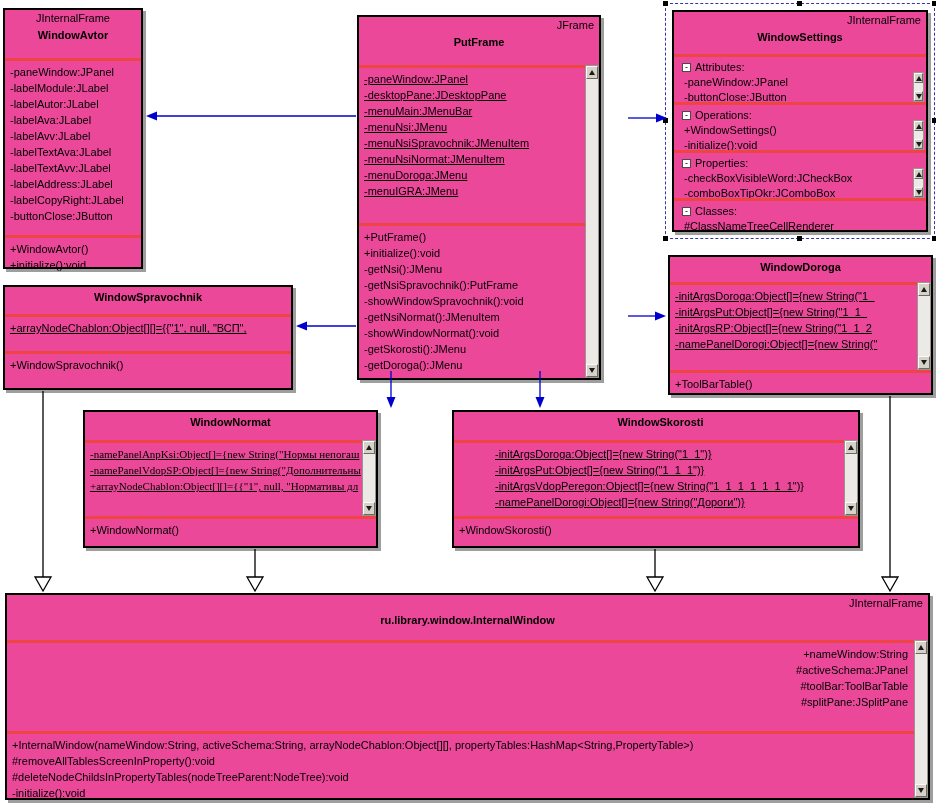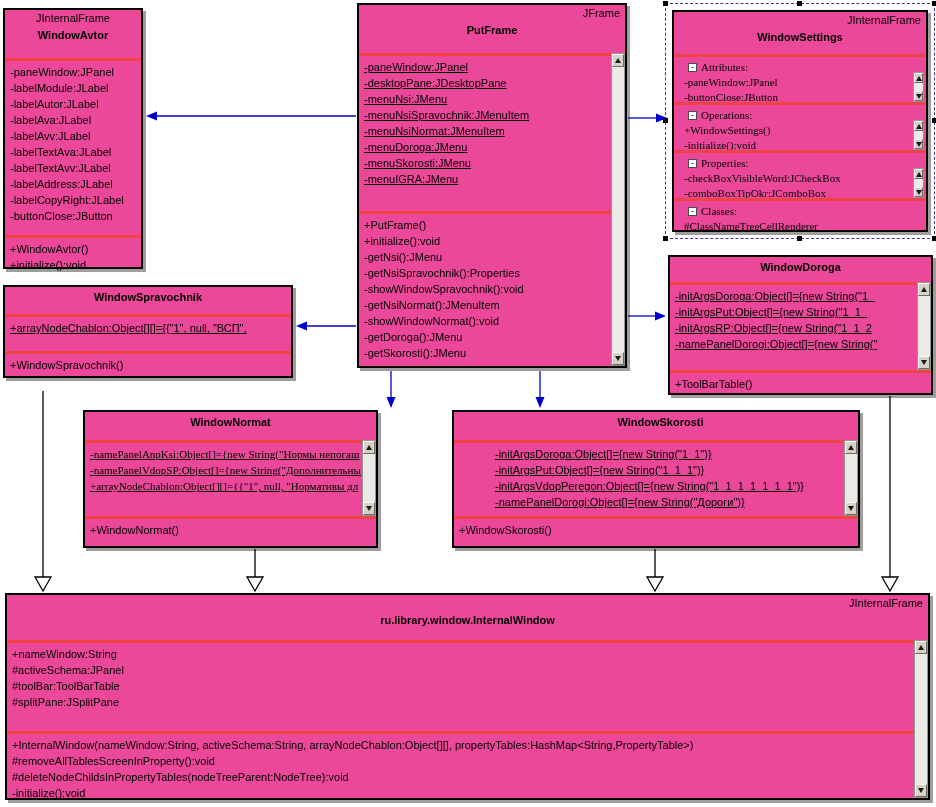--- a/index.html
+++ b/index.html
@@ -16,21 +16,21 @@
   .u .row{text-decoration:underline;}
   .sb-pad .row{padding-right:20px;}
 
   .vscroll{position:absolute;width:14px;background:#eceae6;border:1px solid #9a968e;display:flex;flex-direction:column;justify-content:space-between;z-index:3;}
   .sbtn{height:13px;background:#d6d2ca;border:1px solid;border-color:#fbfaf8 #6e6a62 #6e6a62 #fbfaf8;display:flex;align-items:center;justify-content:center;flex:0 0 auto;}
   .tri-up{display:block;width:0;height:0;border-left:3px solid transparent;border-right:3px solid transparent;border-bottom:5px solid #1a1a1a;}
   .tri-down{display:block;width:0;height:0;border-left:3px solid transparent;border-right:3px solid transparent;border-top:5px solid #1a1a1a;}
   .vscroll.mini{width:11px;}
   .vscroll.mini .sbtn{height:10px;}
 
-  .srow{height:15px;line-height:15px;padding:0 14px;white-space:nowrap;overflow:hidden;font-family:Liberation Serif, serif;}
+  .srow{height:15px;line-height:15px;padding:0 8px;white-space:nowrap;overflow:hidden;}
   .srow.item{padding-left:10px;padding-right:16px;}
   .cicon{display:inline-block;width:9px;height:9px;border:1px solid #4a4a4a;line-height:7px;font-size:9px;text-align:center;margin-right:4px;vertical-align:1px;background:#fff;}
 
   .selection{position:absolute;border:1px dashed #3535a8;}
   .handle{position:absolute;width:5px;height:5px;background:#000;}
 
   svg.connectors{position:absolute;left:0;top:0;pointer-events:none;z-index:5;}
 </style>
 </head>
 <body>
@@ -62,45 +62,45 @@
     <div class="row">-labelAddress:JLabel</div>
     <div class="row">-labelCopyRight:JLabel</div>
     <div class="row">-buttonClose:JButton</div>
   </div>
   <div class="comp">
     <div class="row">+WindowAvtor()</div>
     <div class="row">+initialize():void</div>
   </div>
 </div>
 
-<div class="uml-class" style="left:357px;top:3px;width:270px;height:365px;">
+<div class="uml-class" style="left:357px;top:15px;width:244px;height:365px;">
   <div class="hdr" style="height:48px;">
     <div class="stereo">JFrame</div>
     <div class="title">PutFrame</div>
   </div>
   <div class="comp u sb-pad" style="height:158px;">
     <div class="row">-paneWindow:JPanel</div>
     <div class="row">-desktopPane:JDesktopPane</div>
+    <div class="row">-menuMain:JMenuBar</div>
     <div class="row">-menuNsi:JMenu</div>
     <div class="row">-menuNsiSpravochnik:JMenuItem</div>
     <div class="row">-menuNsiNormat:JMenuItem</div>
     <div class="row">-menuDoroga:JMenu</div>
-    <div class="row">-menuSkorosti:JMenu</div>
     <div class="row">-menuIGRA:JMenu</div>
   </div>
   <div class="comp sb-pad">
     <div class="row">+PutFrame()</div>
     <div class="row">+initialize():void</div>
     <div class="row">-getNsi():JMenu</div>
-    <div class="row">-getNsiSpravochnik():Properties</div>
+    <div class="row">-getNsiSpravochnik():PutFrame</div>
     <div class="row">-showWindowSpravochnik():void</div>
     <div class="row">-getNsiNormat():JMenuItem</div>
     <div class="row">-showWindowNormat():void</div>
+    <div class="row">-getSkorosti():JMenu</div>
     <div class="row">-getDoroga():JMenu</div>
-    <div class="row">-getSkorosti():JMenu</div>
   </div>
   <div class="vscroll" style="top:48px;bottom:0;right:0;">
     <div class="sbtn">
         <span class="tri-up"></span>
       </div>
     <div class="sbtn">
         <span class="tri-down"></span>
       </div>
   </div>
 </div>
@@ -148,21 +148,21 @@
   <div class="vscroll mini" style="top:156px;height:30px;right:2px;">
     <div class="sbtn">
         <span class="tri-up"></span>
       </div>
     <div class="sbtn">
         <span class="tri-down"></span>
       </div>
   </div>
 </div>
 
-<div class="uml-class" style="left:3px;top:285px;width:290px;height:93px;">
+<div class="uml-class" style="left:3px;top:285px;width:290px;height:105px;">
   <div class="hdr" style="height:27px;">
     <div class="title">WindowSpravochnik</div>
   </div>
   <div class="comp u" style="height:37px;">
     <div class="row">+arrayNodeChablon:Object[][]={{"1", null, "ВСП",</div>
   </div>
   <div class="comp">
     <div class="row">+WindowSpravochnik()</div>
   </div>
 </div>
@@ -233,21 +233,21 @@
         <span class="tri-down"></span>
       </div>
   </div>
 </div>
 
 <div class="uml-class" style="left:5px;top:593px;width:925px;height:207px;">
   <div class="hdr" style="height:45px;">
     <div class="stereo">JInternalFrame</div>
     <div class="title">ru.library.window.InternalWindow</div>
   </div>
-  <div class="comp sb-pad" style="height:91px;">
+  <div class="comp sb-pad" style="height:91px;text-align:right;">
     <div class="row">+nameWindow:String</div>
     <div class="row">#activeSchema:JPanel</div>
     <div class="row">#toolBar:ToolBarTable</div>
     <div class="row">#splitPane:JSplitPane</div>
   </div>
   <div class="comp sb-pad">
     <div class="row">+InternalWindow(nameWindow:String, activeSchema:String, arrayNodeChablon:Object[][], propertyTables:HashMap&lt;String,PropertyTable&gt;)</div>
     <div class="row">#removeAllTablesScreenInProperty():void</div>
     <div class="row">#deleteNodeChildsInPropertyTables(nodeTreeParent:NodeTree):void</div>
     <div class="row">-initialize():void</div>

